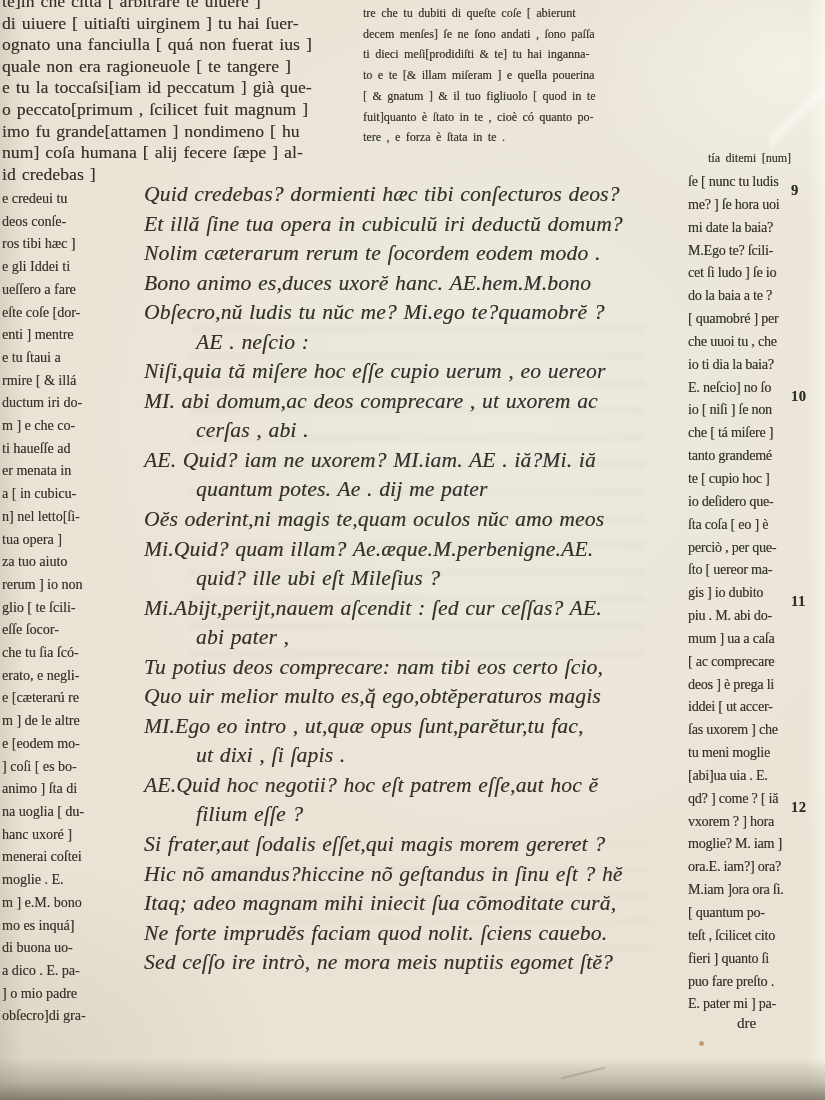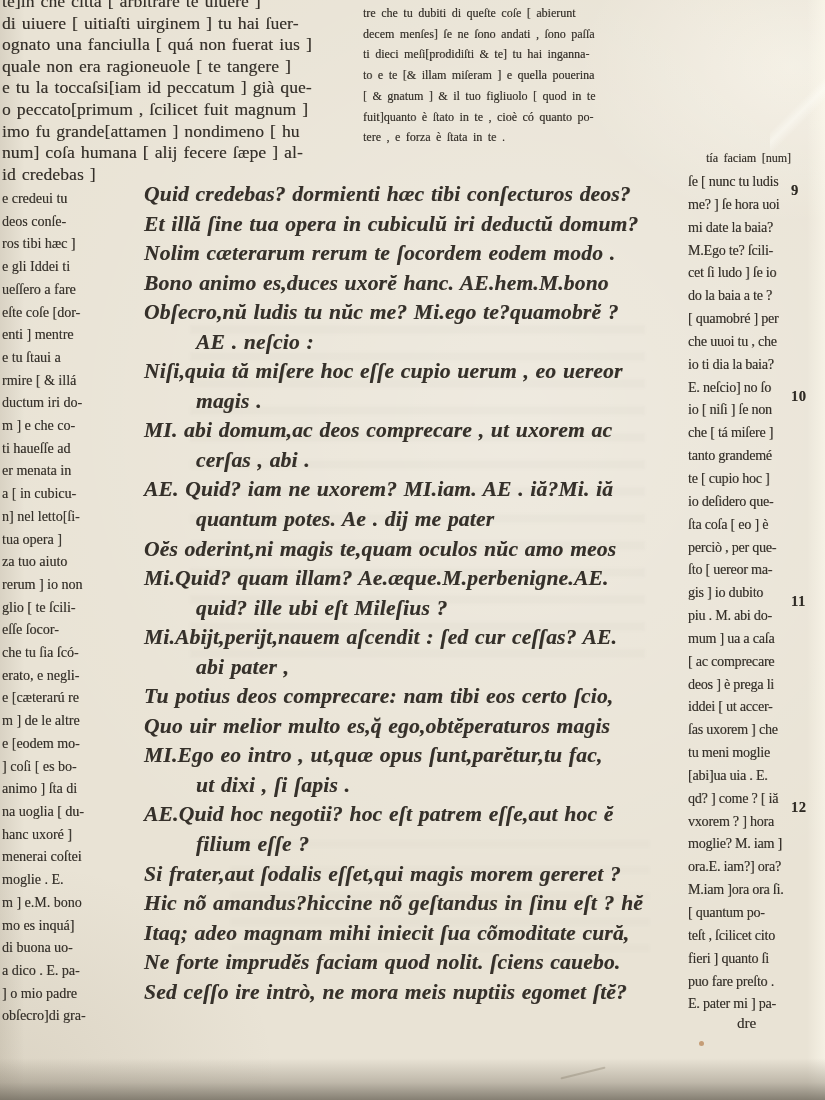--- a/index.html
+++ b/index.html
@@ -20,21 +20,21 @@
   .ink{color:#35302a;text-shadow:0.35px 0.35px 0.45px rgba(52,46,36,.45);}
   
   .tl{left:2px;top:-9px;width:400px;font-size:17.5px;line-height:21.6px;letter-spacing:.1px;word-spacing:1.5px;white-space:nowrap;}
   
   .tr{left:363px;top:3px;width:428px;font-size:12px;line-height:20.7px;word-spacing:2.5px;white-space:nowrap;}
   .tr .align-right{text-align:right;white-space:normal;}
   
   .lc{left:2px;top:188px;width:142px;font-size:14px;line-height:22.7px;white-space:nowrap;}
   
   .main{left:144px;top:180px;width:562px;font-style:italic;font-size:21.5px;line-height:29.55px;letter-spacing:.2px;word-spacing:1px;}
-  .main .vline{white-space:nowrap;font-weight:bold;}
+  .main .vline{white-space:nowrap;}
   .main .indent{padding-left:52px;}
   
   .rc{left:688px;top:171px;width:104px;font-size:14px;line-height:22.85px;letter-spacing:-.2px;}
   .rline{position:relative;white-space:nowrap;}
   .margin-number{position:absolute;left:103px;top:8px;width:30px;font-size:14.5px;font-weight:bold;font-style:normal;letter-spacing:.5px;color:#2e2a24;}
   .margin-number:empty{display:none;}
   .catchword{position:absolute;left:737px;top:1015px;font-size:15px;}
   
   .ghost{position:absolute;left:190px;top:325px;width:455px;height:340px;opacity:.5;filter:blur(1.6px);
     background:repeating-linear-gradient(180deg, rgba(105,98,86,.055) 0 9px, rgba(0,0,0,0) 9px 27px);}
@@ -69,21 +69,21 @@
 
 <div class="block tr ink">
 
 <div class="aline"><span>tre che tu dubiti di queſte coſe  [ abierunt</span></div>
     <div class="aline"><span>decem menſes] ſe ne ſono andati , ſono paſſa</span></div>
     <div class="aline"><span>ti dieci meſi[prodidiſti &amp; te] tu hai inganna-</span></div>
     <div class="aline"><span>to e te [&amp; illam miſeram ] e quella pouerina</span></div>
     <div class="aline"><span>[ &amp; gnatum ] &amp; il tuo figliuolo [ quod in te</span></div>
     <div class="aline"><span>fuit]quanto è ſtato in te , cioè có quanto po-</span></div>
     <div class="aline"><span>tere , e forza è ſtata in te .</span></div>
-    <div class="aline align-right"><span>tía faciam [num]</span></div>
+    <div class="aline align-right"><span>tía ditemi [num]</span></div>
   </div>
 
 <div class="block lc ink">
 
 <div class="gline"><span>e credeui  tu</span></div>
     <div class="gline"><span>deos  conſe-</span></div>
     <div class="gline"><span>ros tibi hæc ]</span></div>
     <div class="gline"><span>e gli Iddei ti</span></div>
     <div class="gline"><span>ueſſero a fare</span></div>
     <div class="gline"><span>eſte coſe [dor-</span></div>
@@ -122,21 +122,20 @@
 
 <div class="block main ink">
 
 <div class="vline"><span>Quid credebas? dormienti hæc tibi conſecturos deos?</span></div>
     <div class="vline"><span>Et illă ſine tua opera in cubiculŭ iri deductŭ domum?</span></div>
     <div class="vline"><span>Nolim cæterarum rerum  te ſocordem eodem modo .</span></div>
     <div class="vline"><span>Bono animo es,duces uxorĕ hanc. AE.hem.M.bono</span></div>
     <div class="vline"><span>Obſecro,nŭ ludis tu nŭc me? Mi.ego te?quamobrĕ ?</span></div>
     <div class="vline indent"><span>AE . neſcio :</span></div>
     <div class="vline"><span>Niſi,quia tă miſere hoc eſſe cupio uerum , eo uereor</span></div>
-    <div class="vline indent"><span>magis .</span></div>
     <div class="vline"><span>MI. abi domum,ac deos comprecare , ut uxorem ac</span></div>
     <div class="vline indent"><span>cerſas , abi .</span></div>
     <div class="vline"><span>AE. Quid? iam ne uxorem? MI.iam. AE . iă?Mi. iă</span></div>
     <div class="vline indent"><span>quantum potes. Ae . dij me pater</span></div>
     <div class="vline"><span>Oĕs oderint,ni magis te,quam oculos nŭc amo meos</span></div>
     <div class="vline"><span>Mi.Quid? quam illam? Ae.æque.M.perbenigne.AE.</span></div>
     <div class="vline indent"><span>quid? ille ubi eſt Mileſius ?</span></div>
     <div class="vline"><span>Mi.Abijt,perijt,nauem aſcendit : ſed cur ceſſas? AE.</span></div>
     <div class="vline indent"><span>abi pater ,</span></div>
     <div class="vline"><span>Tu potius deos comprecare: nam tibi eos certo ſcio,</span></div>

